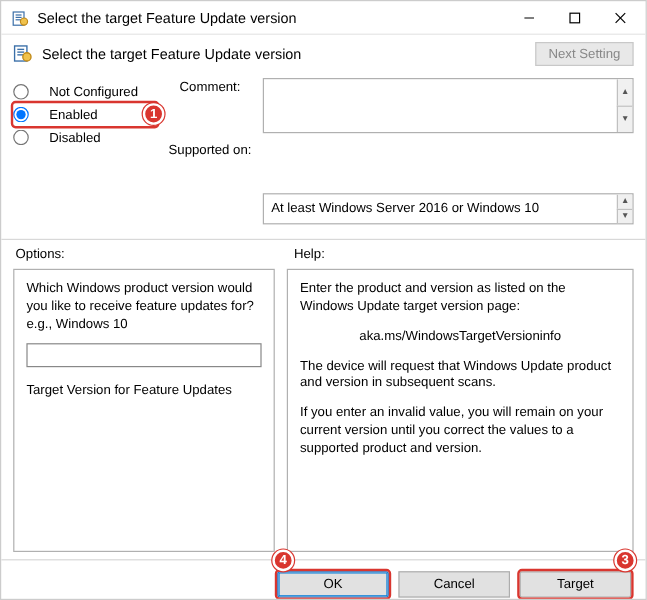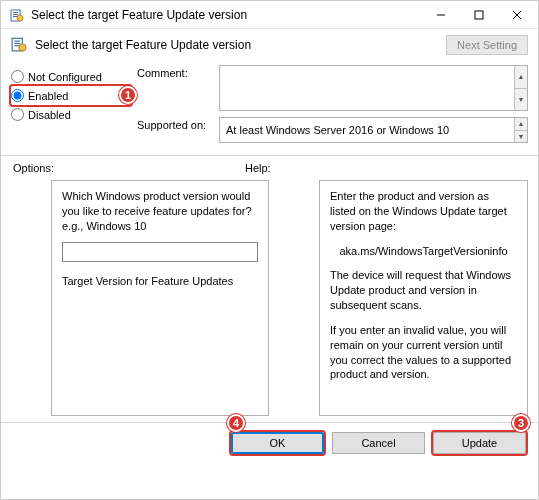--- a/index.html
+++ b/index.html
@@ -56,40 +56,40 @@
     padding: 4px 10px 6px 10px;
     gap: 6px;
   }
   .radios {
     width: 120px;
     padding-top: 2px;
     position: relative;
   }
   .radio-row {
     display: flex; align-items: center;
-    gap: 0;
+    gap: 13px;
     padding: 3px 0;
     position: relative;
   }
   .radio-row input { margin: 0 4px 0 0; }
   .radio-row label { text-decoration: underline dotted transparent; }
   .metabox { flex: 1; }
   .meta-row { display: flex; align-items:flex-start; gap:6px; margin-bottom:6px;}
-  .meta-label { width:76px; text-align:left; padding-top:2px;}
+  .meta-label { width:76px; text-align:center; padding-top:2px;}
   .meta-field {
     flex:1;
     border:1px solid #b0b0b0;
     background:#fff;
     height:46px;
     position:relative;
     padding:4px 14px 4px 6px;
     font-size:11px;
     overflow:hidden;
   }
-  .meta-field.short { height:26px; display:flex; align-items:center;}
+  .meta-field.short { height:26px; display:flex; align-items:center;margin-top:44px;}
   .updown {
     position:absolute; right:0; top:0; bottom:0; width:13px;
     display:flex; flex-direction:column;
   }
   .updown div {
     flex:1; border-left:1px solid #c0c0c0;
     display:flex; align-items:center; justify-content:center;
     font-size:7px; color:#555; background:#f0f0f0;
   }
   .updown div + div { border-top:1px solid #c0c0c0;}
@@ -101,21 +101,20 @@
   .split {
     display:flex; padding:4px 10px 6px 10px; gap:10px;
     height: 246px;
   }
   .pane {
     border:1px solid #b0b0b0;
     background:#fff;
     padding:8px 10px;
     overflow:auto;
     position:relative;
-    margin-left:40px;
   }
   .pane.left { width:218px; }
   .pane.right { flex:1; }
   .qtext { margin-bottom:8px; line-height:1.35; }
   .txtinput {
     width:100%;
     border:1px solid #888;
     padding:3px 4px;
     font-size:11px;
     font-family:inherit;
@@ -259,16 +258,16 @@
   </div>
 </div>
 
 <div class="footer">
   <div class="rel">
     <button class="btn default hl">OK</button>
     <span class="callout" style="left:-4px; top:-18px;">4</span>
   </div>
   <button class="btn">Cancel</button>
   <div class="rel">
-    <button class="btn hl">Update</button>
+    <button class="btn hl">Target</button>
     <span class="callout" style="right:-4px; top:-18px;">3</span>
   </div>
 </div>
 
 </body></html>

